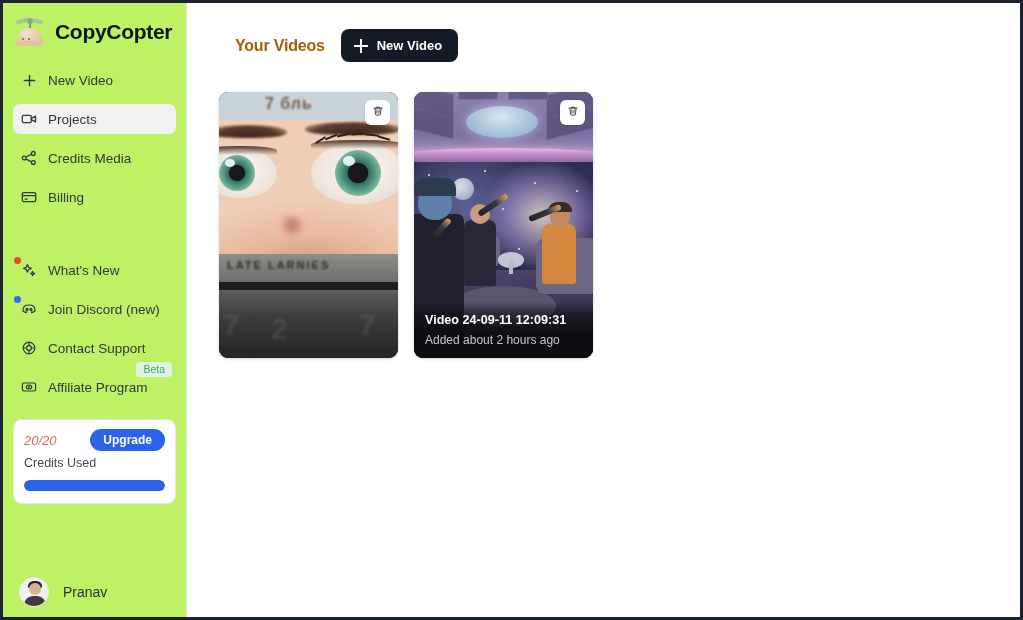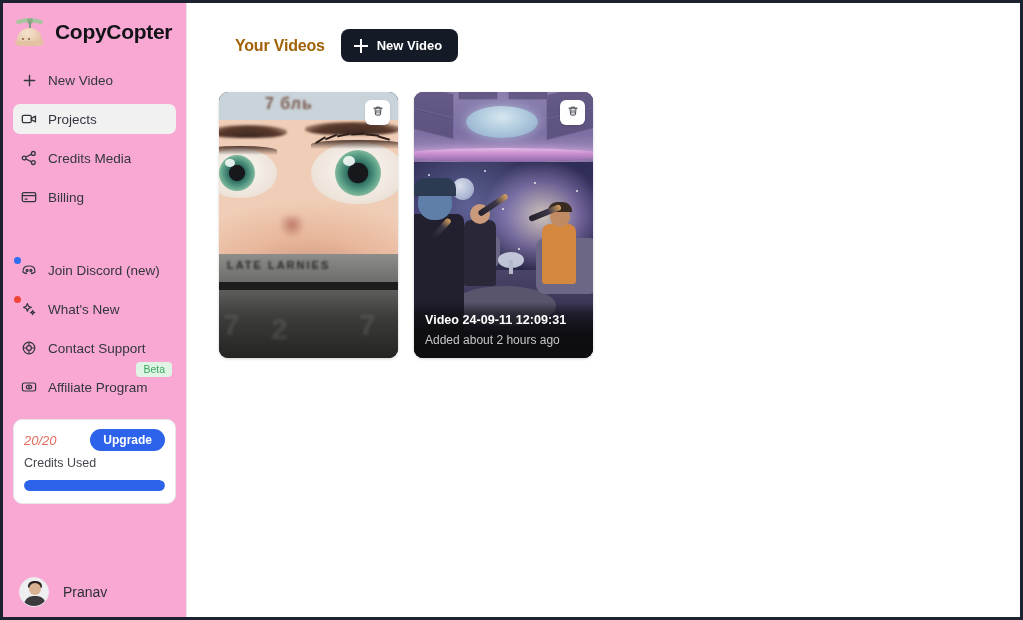--- a/index.html
+++ b/index.html
@@ -15,21 +15,21 @@
     background: #ffffff;
     border: 3px solid #1c2230;
     display: flex;
     overflow: hidden;
   }
 
   
   .sidebar {
     width: 184px;
     height: 100%;
-    background: #f9a8d4;
+    background: #bef264;
     border-right: 1px solid #e8e8e8;
     display: flex;
     flex-direction: column;
     padding: 0;
     flex: none;
     position: relative;
   }
   .brand {
     display: flex;
     align-items: center;
@@ -605,40 +605,40 @@
             <rect x="1.3" y="3.6" width="13.4" height="9" rx="1.6"></rect>
             <path d="M1.3 6.6h13.4M3.6 10.2h3"></path>
           </svg>
         </span>
         <span class="nav-label">Billing</span>
       </div>
 
       <div class="nav-gap"></div>
 
       <div class="nav-item">
+        <span class="dot red"></span>
+        <span class="nav-ico">
+          <svg width="16" height="16" viewBox="0 0 16 16" fill="none" stroke="currentColor" stroke-width="1.2" stroke-linejoin="round">
+            <path d="M6.4 2.6l1.1 2.7 2.7 1.1-2.7 1.1-1.1 2.7-1.1-2.7L2.6 6.4l2.7-1.1z"></path>
+            <path d="M11.6 9.4l.6 1.5 1.5.6-1.5.6-.6 1.5-.6-1.5-1.5-.6 1.5-.6z"></path>
+          </svg>
+        </span>
+        <span class="nav-label">What's New</span>
+      </div>
+
+      <div class="nav-item">
         <span class="dot blue"></span>
         <span class="nav-ico">
           <svg width="16" height="16" viewBox="0 0 16 16" fill="none" stroke="currentColor" stroke-width="1.2" stroke-linejoin="round">
             <path d="M3.4 5.2C4.6 4.3 6.2 4 8 4s3.4.3 4.6 1.2c1 1.4 1.5 3 1.4 4.8-.9.8-2 1.3-3.2 1.6l-.7-1.1M3.4 5.2c-1 1.4-1.5 3-1.4 4.8.9.8 2 1.3 3.2 1.6l.7-1.1"></path>
             <circle cx="6.1" cy="8.4" r="1"></circle>
             <circle cx="9.9" cy="8.4" r="1"></circle>
           </svg>
         </span>
         <span class="nav-label">Join Discord (new)</span>
-      </div>
-
-      <div class="nav-item">
-        <span class="dot red"></span>
-        <span class="nav-ico">
-          <svg width="16" height="16" viewBox="0 0 16 16" fill="none" stroke="currentColor" stroke-width="1.2" stroke-linejoin="round">
-            <path d="M6.4 2.6l1.1 2.7 2.7 1.1-2.7 1.1-1.1 2.7-1.1-2.7L2.6 6.4l2.7-1.1z"></path>
-            <path d="M11.6 9.4l.6 1.5 1.5.6-1.5.6-.6 1.5-.6-1.5-1.5-.6 1.5-.6z"></path>
-          </svg>
-        </span>
-        <span class="nav-label">What's New</span>
       </div>
 
 
       <div class="nav-item">
         <span class="nav-ico">
           <svg width="16" height="16" viewBox="0 0 16 16" fill="none" stroke="currentColor" stroke-width="1.2">
             <circle cx="8" cy="8" r="5.8"></circle>
             <circle cx="8" cy="8" r="2.4"></circle>
             <path d="M8 2.2v3.4M8 10.4v3.4M2.2 8h3.4M10.4 8h3.4"></path>
           </svg>

